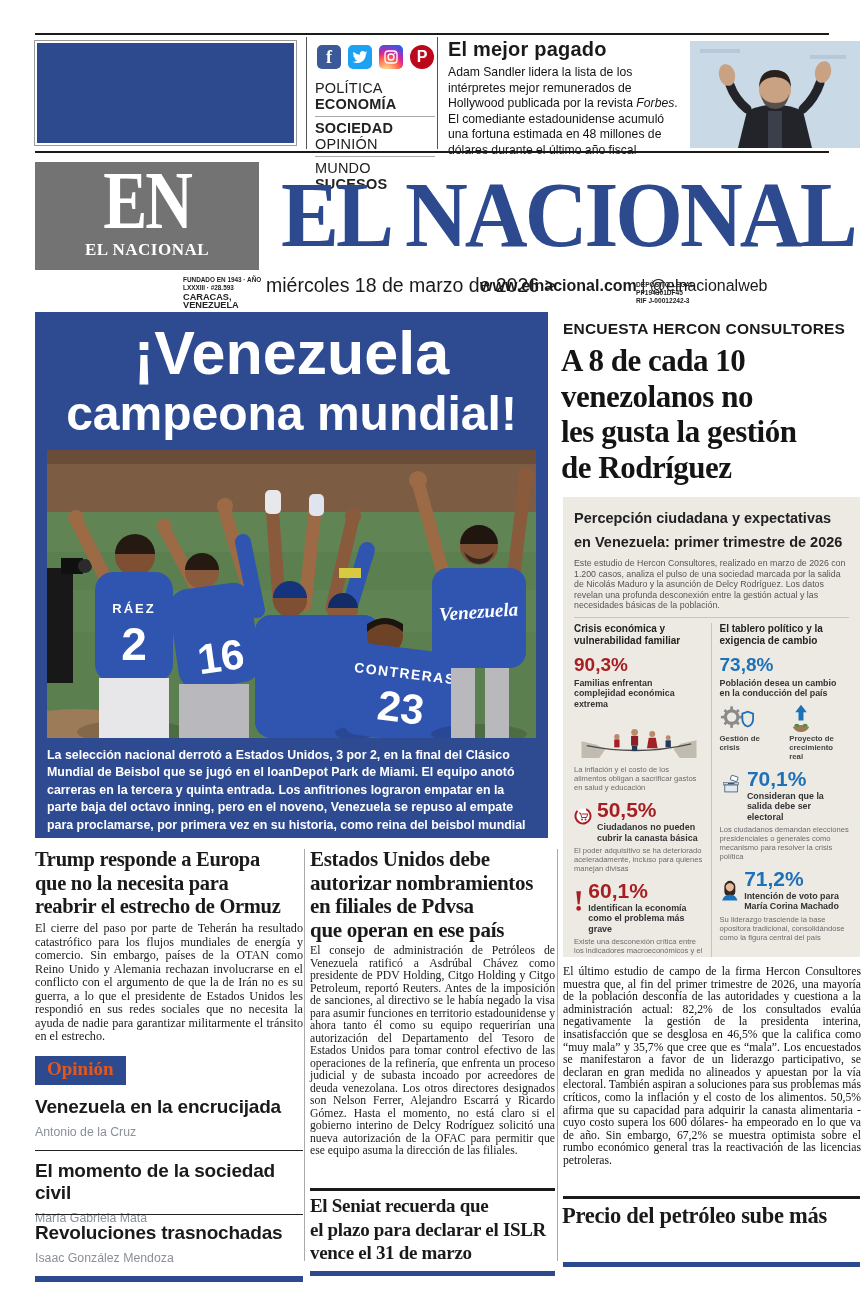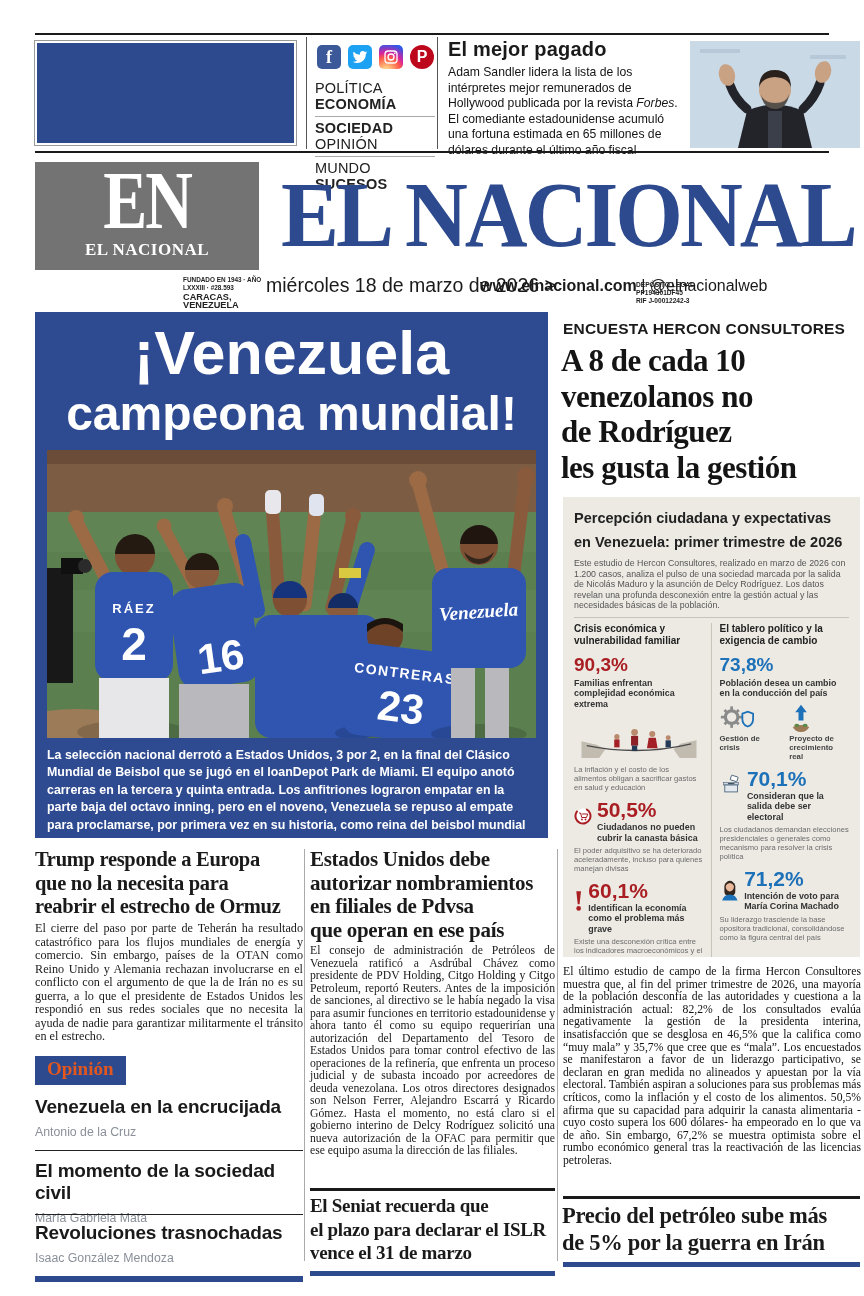--- a/index.html
+++ b/index.html
@@ -143,21 +143,21 @@
   <div class="nav-row">
     <span>MUNDO</span>
     <span class="b">SUCESOS</span>
   </div>
 </div>
 
 <div class="abs vline" style="left:437px;top:37px;height:112px;background:#555;"></div>
 
 <div class="abs teaser">
   <div class="teaser-title">El mejor pagado</div>
-  <div class="teaser-body"><span>Adam Sandler lidera la lista de los intérpretes mejor remunerados de Hollywood publicada por la revista </span><i>Forbes</i><span>. El comediante estadounidense acumuló una fortuna estimada en 65 millones de dólares durante el último año fiscal</span></div>
+  <div class="teaser-body"><span>Adam Sandler lidera la lista de los intérpretes mejor remunerados de Hollywood publicada por la revista </span><i>Forbes</i><span>. El comediante estadounidense acumuló una fortuna estimada en 48 millones de dólares durante el último año fiscal</span></div>
 </div>
 
 <svg class="abs sandler" viewBox="0 0 170 107">
   <rect width="170" height="107" fill="#c9d9e6"></rect>
   <rect x="10" y="8" width="40" height="4" fill="#b7c9d9"></rect>
     <rect x="120" y="14" width="36" height="4" fill="#b7c9d9"></rect>
   <path d="M48,107 L57,70 Q85,57 113,70 L122,107 Z" fill="#23242a"></path>
   <rect x="78" y="70" width="14" height="37" fill="#3a3f4a"></rect>
   <circle cx="85" cy="49" r="16" fill="#c9a183"></circle>
   <path d="M69,47 Q69,29 85,29 Q101,29 101,47 Q99,37 85,36 Q71,37 69,47 Z" fill="#2a211c"></path>
@@ -270,22 +270,22 @@
     <text x="432" y="168" text-anchor="middle" fill="#fff" font-size="19" font-style="italic" font-weight="bold" font-family="Liberation Serif, serif" transform="rotate(-4 432 168)">Venezuela</text>
   </svg>
 
   <div class="lead-caption">La selección nacional derrotó a Estados Unidos, 3 por 2, en la final del Clásico Mundial de Beisbol que se jugó en el loanDepot Park de Miami. El equipo anotó carreras en la tercera y quinta entrada. Los anfitriones lograron empatar en la parte baja del octavo inning, pero en el noveno, Venezuela se repuso al empate para proclamarse, por primera vez en su historia, como reina del beisbol mundial</div>
 </div>
 
 <div class="abs kicker">ENCUESTA HERCON CONSULTORES</div>
 <div class="abs poll-headline">
   <div>A 8 de cada 10</div>
   <div>venezolanos no</div>
+  <div>les gusta la gestión</div>
   <div>de Rodríguez</div>
-  <div>les gusta la gestión</div>
 </div>
 
 <div class="abs info">
   <div class="ig-title">Percepción ciudadana y expectativas en Venezuela: primer trimestre de 2026</div>
   <div class="ig-intro">Este estudio de Hercon Consultores, realizado en marzo de 2026 con 1.200 casos, analiza el pulso de una sociedad marcada por la salida de Nicolás Maduro y la asunción de Delcy Rodríguez. Los datos revelan una profunda desconexión entre la gestión actual y las necesidades básicas de la población.</div>
   <div class="ig-hr"></div>
   <div class="ig-cols">
     <div class="ig-col left">
       <div class="ig-header">Crisis económica y vulnerabilidad familiar</div>
       <div class="stat-val red">90,3%</div>
@@ -396,21 +396,20 @@
     </div>
   </div>
 
 </div>
 
 <div class="abs poll-body">El último estudio de campo de la firma Hercon Consultores muestra que, al fin del primer trimestre de 2026, una mayoría de la población desconfía de las autoridades y cuestiona a la administración actual: 82,2% de los consultados evalúa negativamente la gestión de la presidenta interina, insatisfacción que se desglosa en 46,5% que la califica como “muy mala” y 35,7% que cree que es “mala”. Los encuestados se manifestaron a favor de un liderazgo participativo, se declaran en gran medida no alineados y apuestan por la vía electoral. También aspiran a soluciones para sus problemas más críticos, como la inflación y el costo de los alimentos. 50,5% afirma que su capacidad para adquirir la canasta alimentaria -cuyo costo supera los 600 dólares- ha empeorado en lo que va de año. Sin embargo, 67,2% se muestra optimista sobre el rumbo económico general tras la reactivación de las licencias petroleras.</div>
 
 <div class="abs rule oil-rule"></div>
 <div class="abs oil-headline">
   <div>Precio del petróleo sube más</div>
-  <div>de 5% por la guerra en Irán</div>
 </div>
 <div class="abs bar-blue" style="left:563px;top:1262px;width:297px;"></div>
 
 <div class="abs vline" style="left:304px;top:849px;height:412px;background:#aaa;"></div>
 <div class="abs vline" style="left:557px;top:849px;height:412px;background:#aaa;"></div>
 
 <div class="abs trump-headline">
   <div>Trump responde a Europa</div>
   <div>que no la necesita para</div>
   <div>reabrir el estrecho de Ormuz</div>

